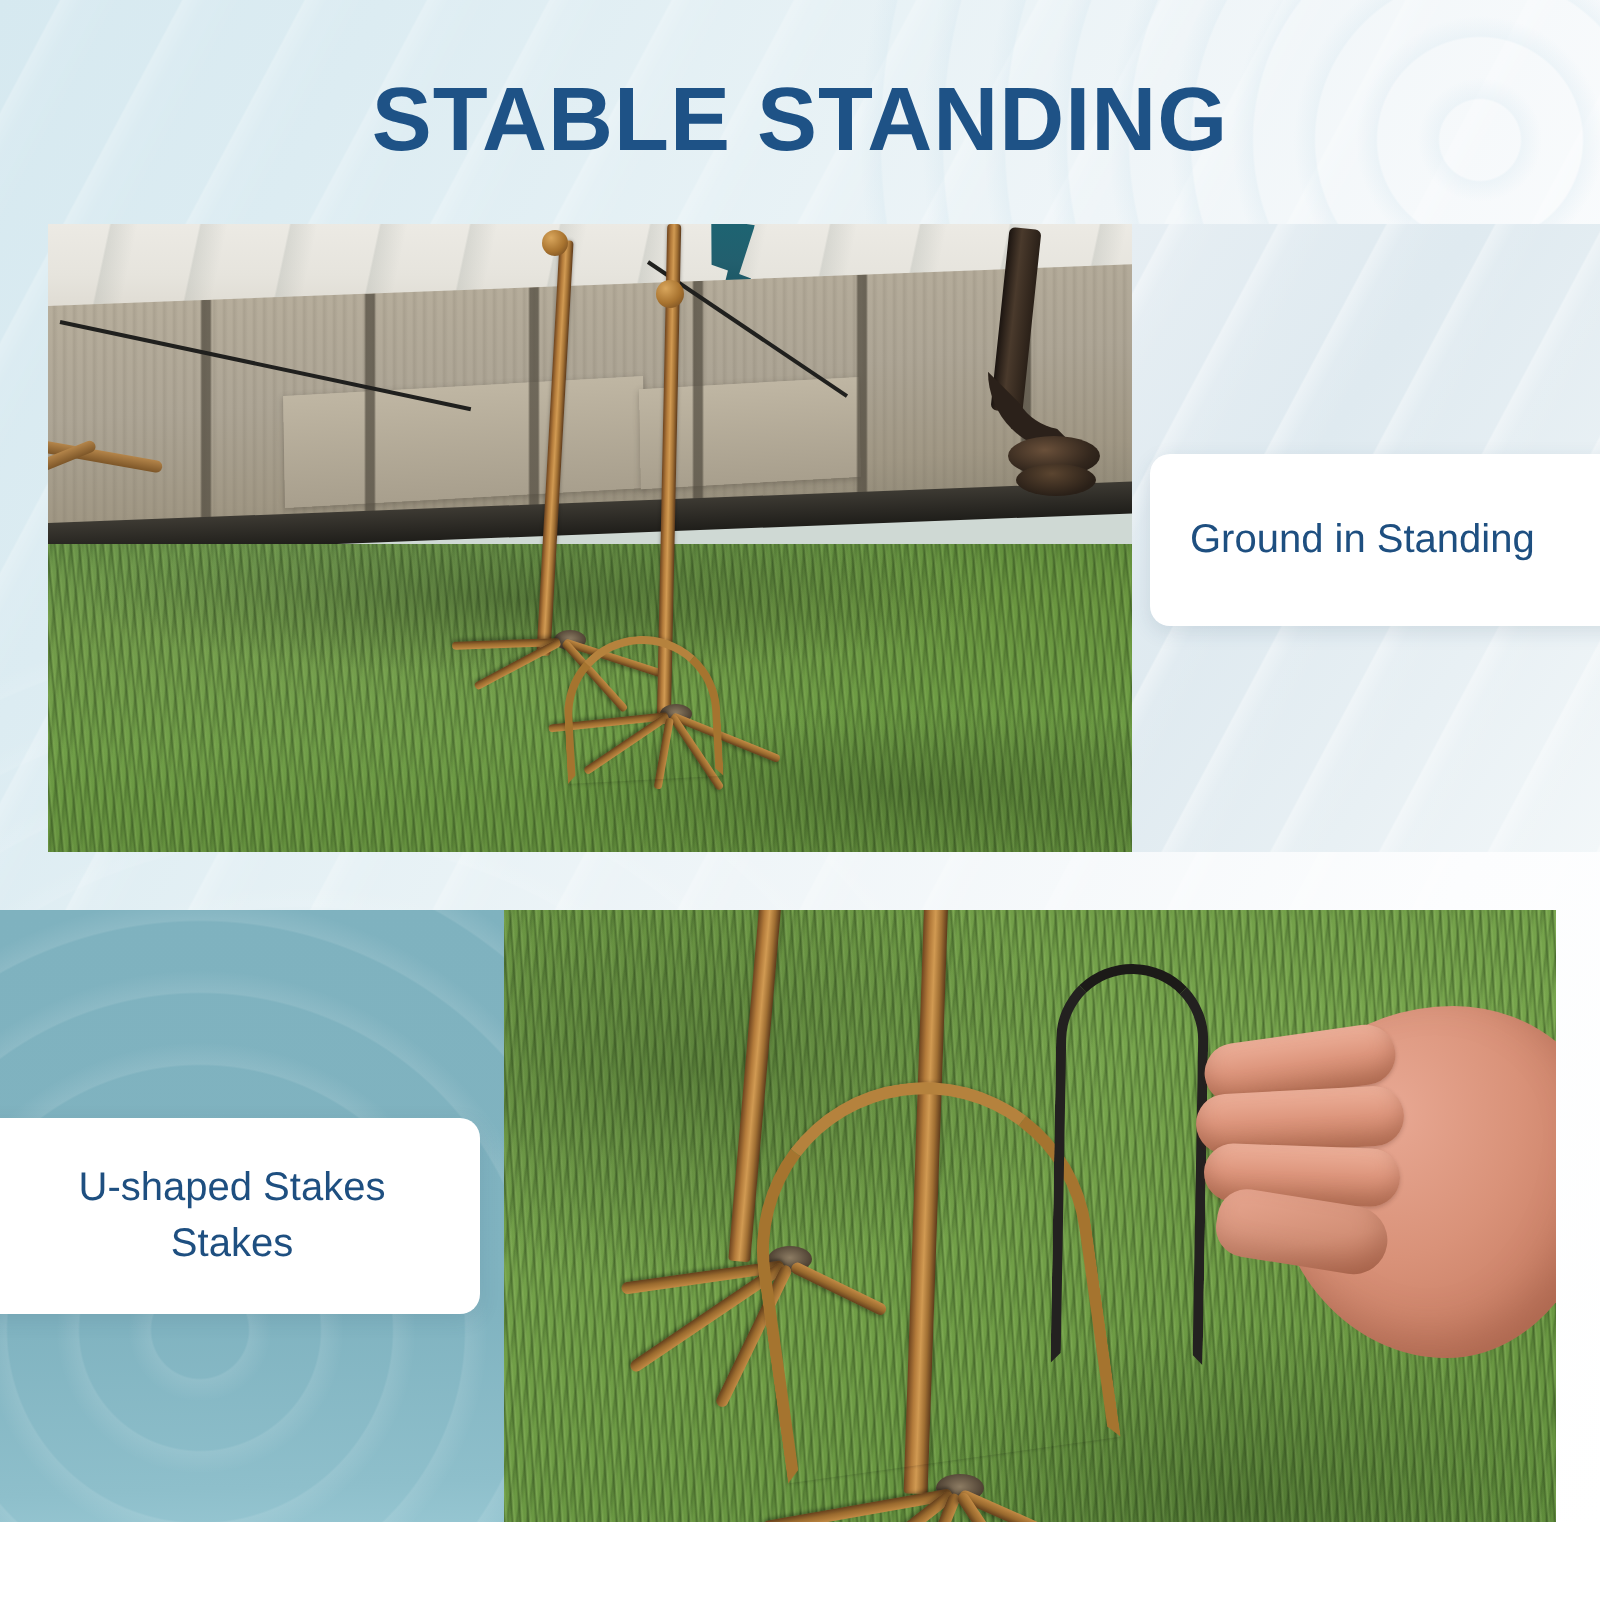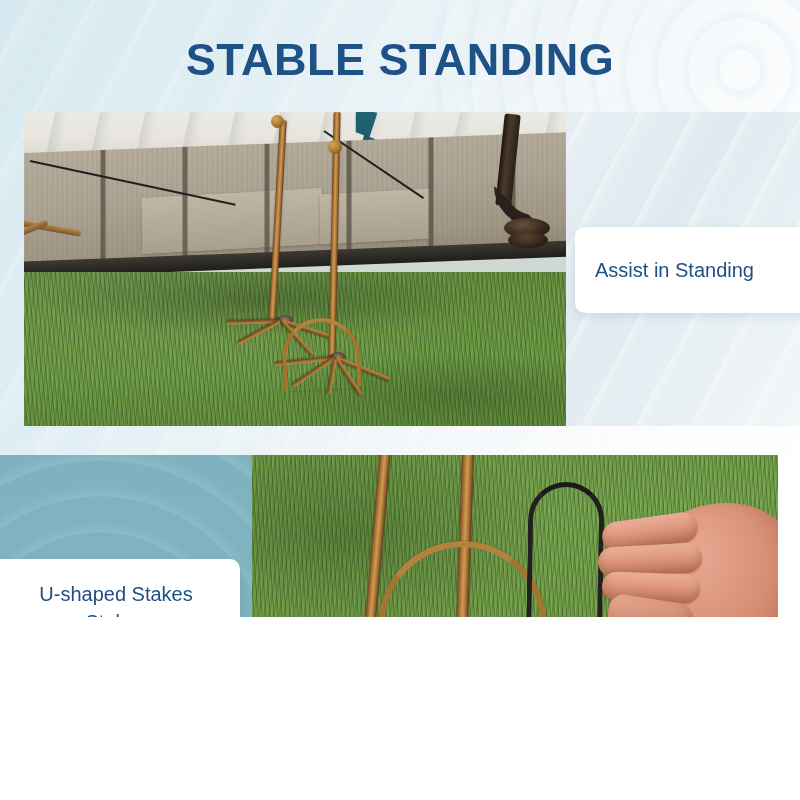--- a/index.html
+++ b/index.html
@@ -8,21 +8,21 @@
   html, body {
     width: 800px;
     height: 800px;
     overflow: hidden;
     font-family: "Liberation Sans", sans-serif;
   }
 
   #poster {
     position: relative;
     width: 800px;
-    height: 617px;
+    height: 761px;
     overflow: hidden;
     background: #86efac;
   }
 
   
   .bg-base {
     position: absolute;
     inset: 0;
     background:
       linear-gradient(118deg,
@@ -578,20 +578,20 @@
         <div class="finger" style="left:28px; top:44px; width:96px; height:30px; transform:rotate(-8deg);"></div>
         <div class="finger" style="left:24px; top:72px; width:104px; height:30px; transform:rotate(-3deg);"></div>
         <div class="finger" style="left:28px; top:100px; width:98px; height:29px; transform:rotate(2deg);"></div>
         <div class="thumb" style="left:34px; top:126px; width:86px; height:34px; transform:rotate(9deg);"></div>
       </div>
 
     </div>
   </div>
 
   <div class="callout callout-right">
-    <span>Assist in Standing</span>
+    <span>Ground in Standing</span>
   </div>
 
   <div class="callout callout-left">
     <span>U-shaped Stakes Stakes</span>
   </div>
 
 </div>
 
 </body></html>

